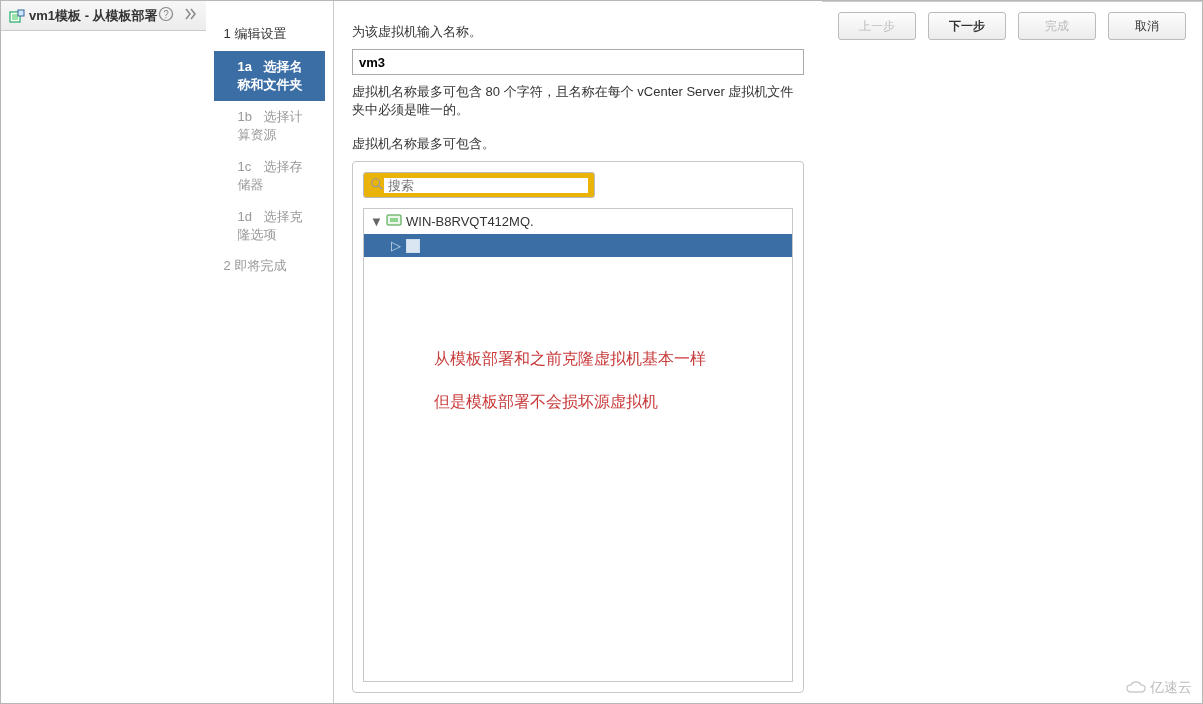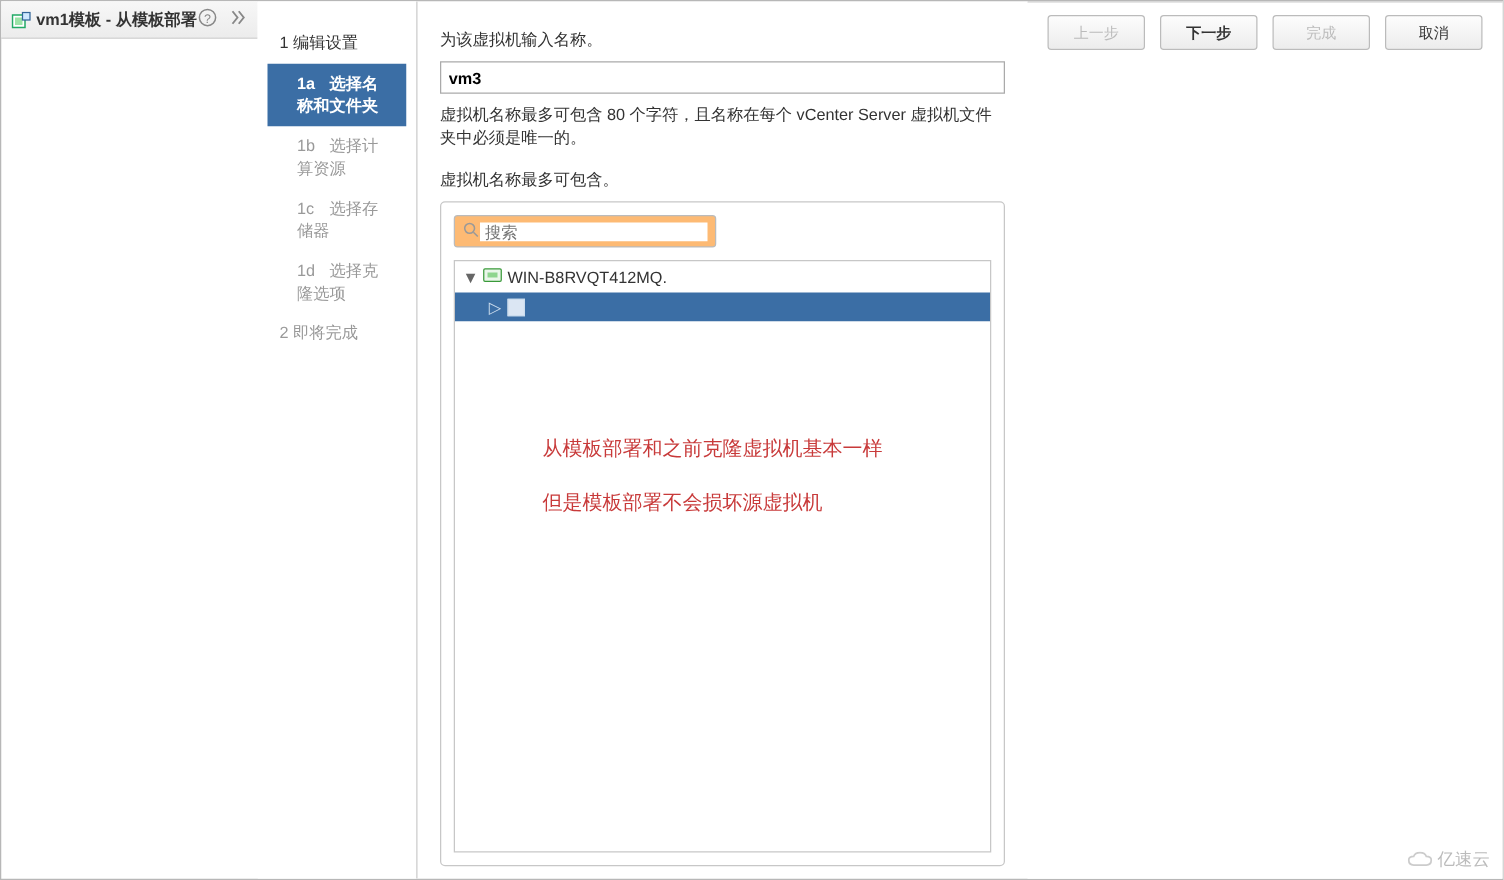--- a/index.html
+++ b/index.html
@@ -15,21 +15,21 @@
     .substep { padding: 7px 10px 7px 24px; color: #999; border-radius: 0; }
     .substep.active { background: #3b6ea5; color: #fff; font-weight: bold; }
     .substep .code { display: inline-block; width: 26px; }
     .step-final { color: #999; }
     .content { flex: 1; padding: 22px 18px 10px 18px; display: flex; flex-direction: column; }
     .prompt { margin-bottom: 8px; color: #333; }
     .name-input { width: 100%; height: 26px; border: 1px solid #aaa; padding: 3px 6px; font-size: 13px; margin-bottom: 8px; font-weight: bold; }
     .hint { margin-bottom: 16px; color: #333; }
     .panel { flex: 1; border: 1px solid #c7c7c7; border-radius: 4px; padding: 10px; display: flex; flex-direction: column; }
     .search-wrap { margin-bottom: 10px; }
-    .search-box { width: 210px; height: 26px; border: 1px solid #bbb; border-radius: 3px; display: flex; align-items: center; padding: 12px 6px; background: #fdba74; }
+    .search-box { width: 232px; height: 26px; border: 1px solid #bbb; border-radius: 3px; display: flex; align-items: center; padding: 12px 6px; background: #eab308; }
     .search-box input { border: none; outline: none; flex: 1; font-size: 13px; color: #888; padding-left: 4px; }
     .tree-row { flex: 1; display: flex; gap: 10px; }
     .tree { width: 430px; border: 1px solid #c7c7c7; background: #fff; overflow: auto; position: relative; }
     .tree-node { display: flex; align-items: center; padding: 4px 6px; gap: 4px; }
     .tree-node.selected { background: #3b6ea5; color: #fff; }
     .tree-node .toggle { width: 12px; text-align: center; color: #666; }
     .tree-node.selected .toggle { color: #cde; }
     .side-hint { flex: 1; display: flex; align-items: flex-start; justify-content: center; padding-top: 70px; color: #333; border-left: 2px solid #b6c7d6; margin-left: 2px; padding-left: 20px; }
     .annotation { position: absolute; left: 70px; top: 140px; color: #c83a3a; font-size: 16px; pointer-events: none; }
     .annotation div { margin-bottom: 22px; }

